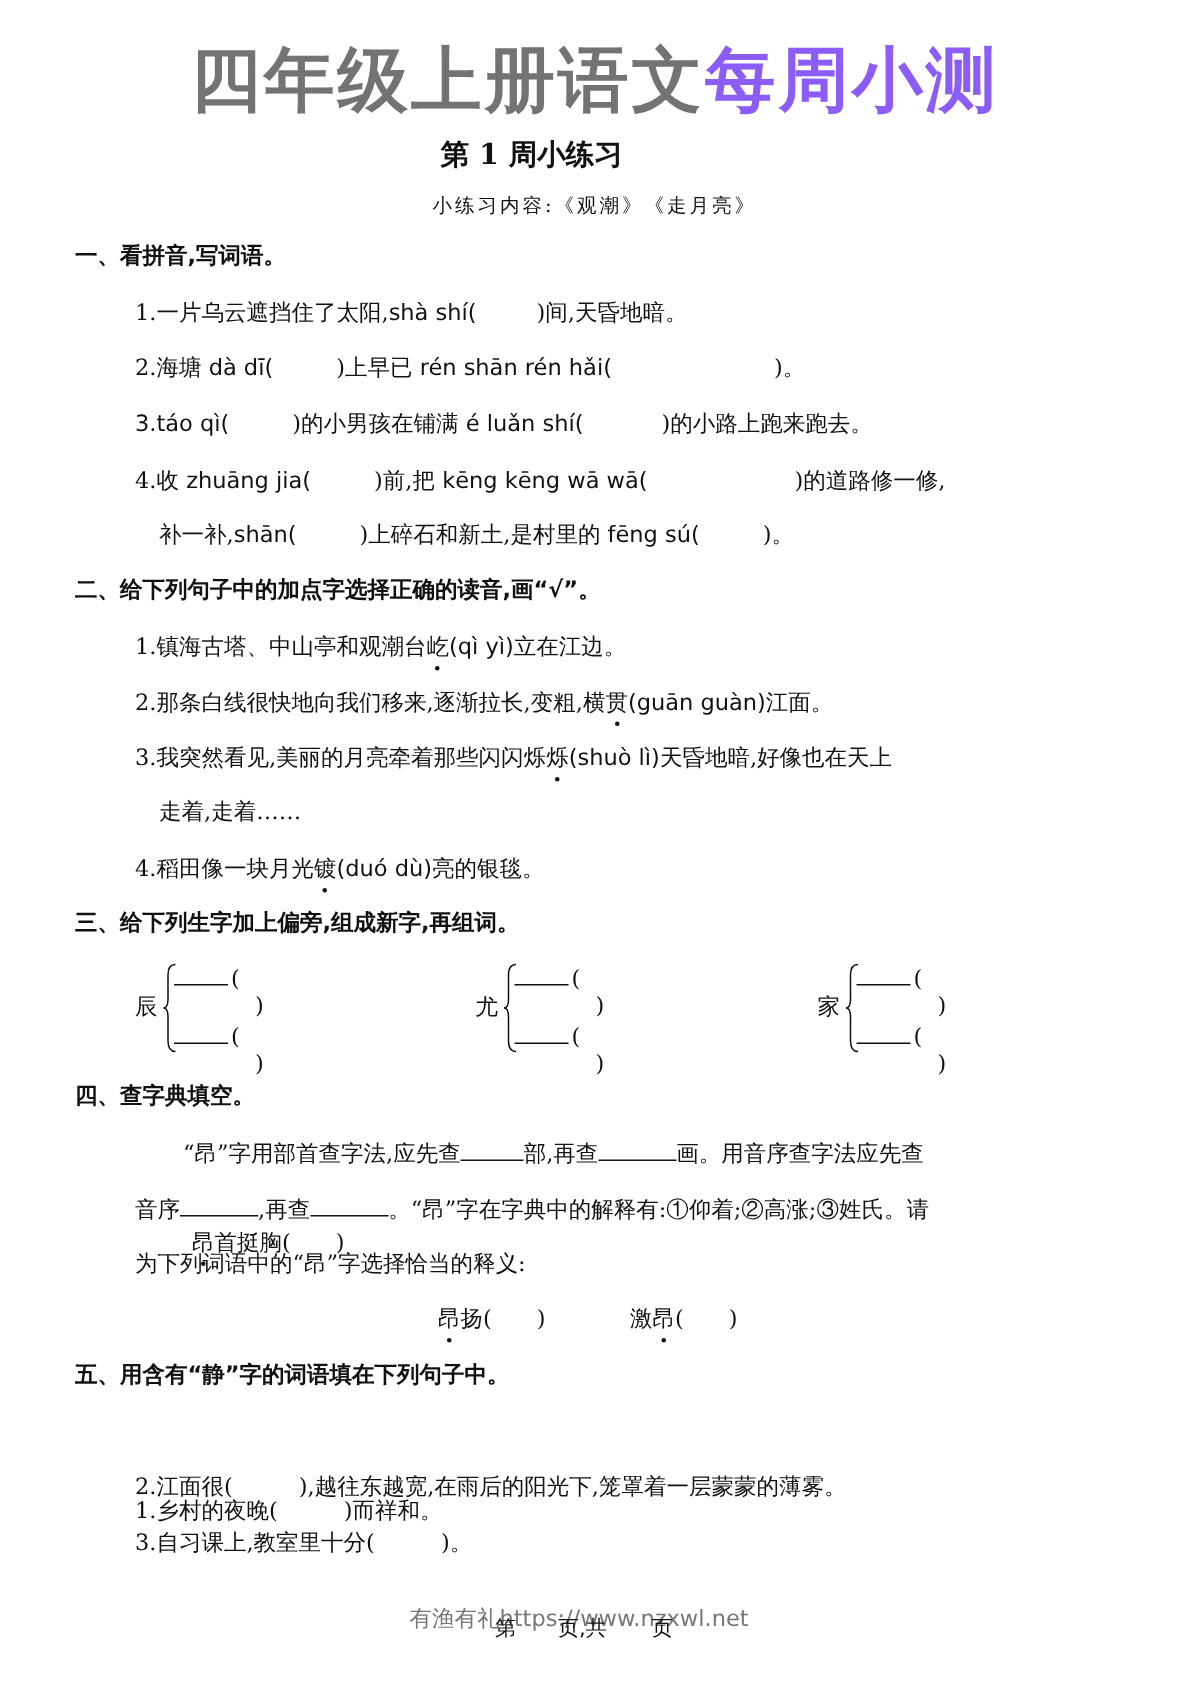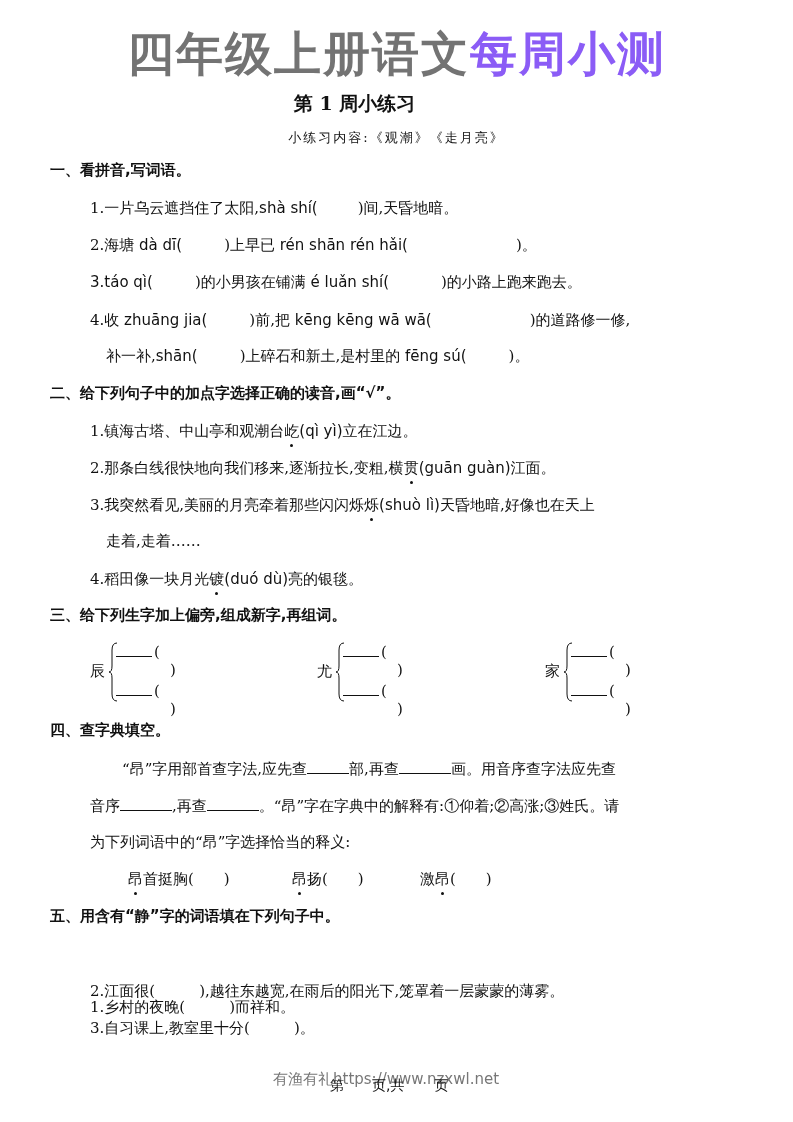--- a/index.html
+++ b/index.html
@@ -120,21 +120,21 @@
 </div>
 
 <div class="abs sec" style="top:720px">四、查字典填空。</div>
 <div class="abs q" style="top:758px;left:122px">
   <span>“昂”字用部首查字法,应先查</span><span class="under" style="width:42px"></span><span>部,再查</span><span class="under" style="width:52px"></span><span>画。用音序查字法应先查</span>
 </div>
 <div class="abs q" style="top:795px">
   <span>音序</span><span class="under" style="width:52px"></span><span>,再查</span><span class="under" style="width:52px"></span><span>。“昂”字在字典中的解释有:①仰着;②高涨;③姓氏。请</span>
 </div>
 <div class="abs q" style="top:832px">为下列词语中的“昂”字选择恰当的释义:</div>
-<div class="abs q" style="top:869px;left:128px">
+<div class="abs q" style="top:818px;left:128px">
   <span class="dot">昂</span><span>首挺胸(</span><span class="blank" style="width:30px"></span><span>)</span>
 </div>
 <div class="abs q" style="top:869px;left:292px">
   <span class="dot">昂</span><span>扬(</span><span class="blank" style="width:30px"></span><span>)</span>
 </div>
 <div class="abs q" style="top:869px;left:420px">
   <span>激</span><span class="dot">昂</span><span>(</span><span class="blank" style="width:30px"></span><span>)</span>
 </div>
 
 <div class="abs sec" style="top:906px">五、用含有“静”字的词语填在下列句子中。</div>

